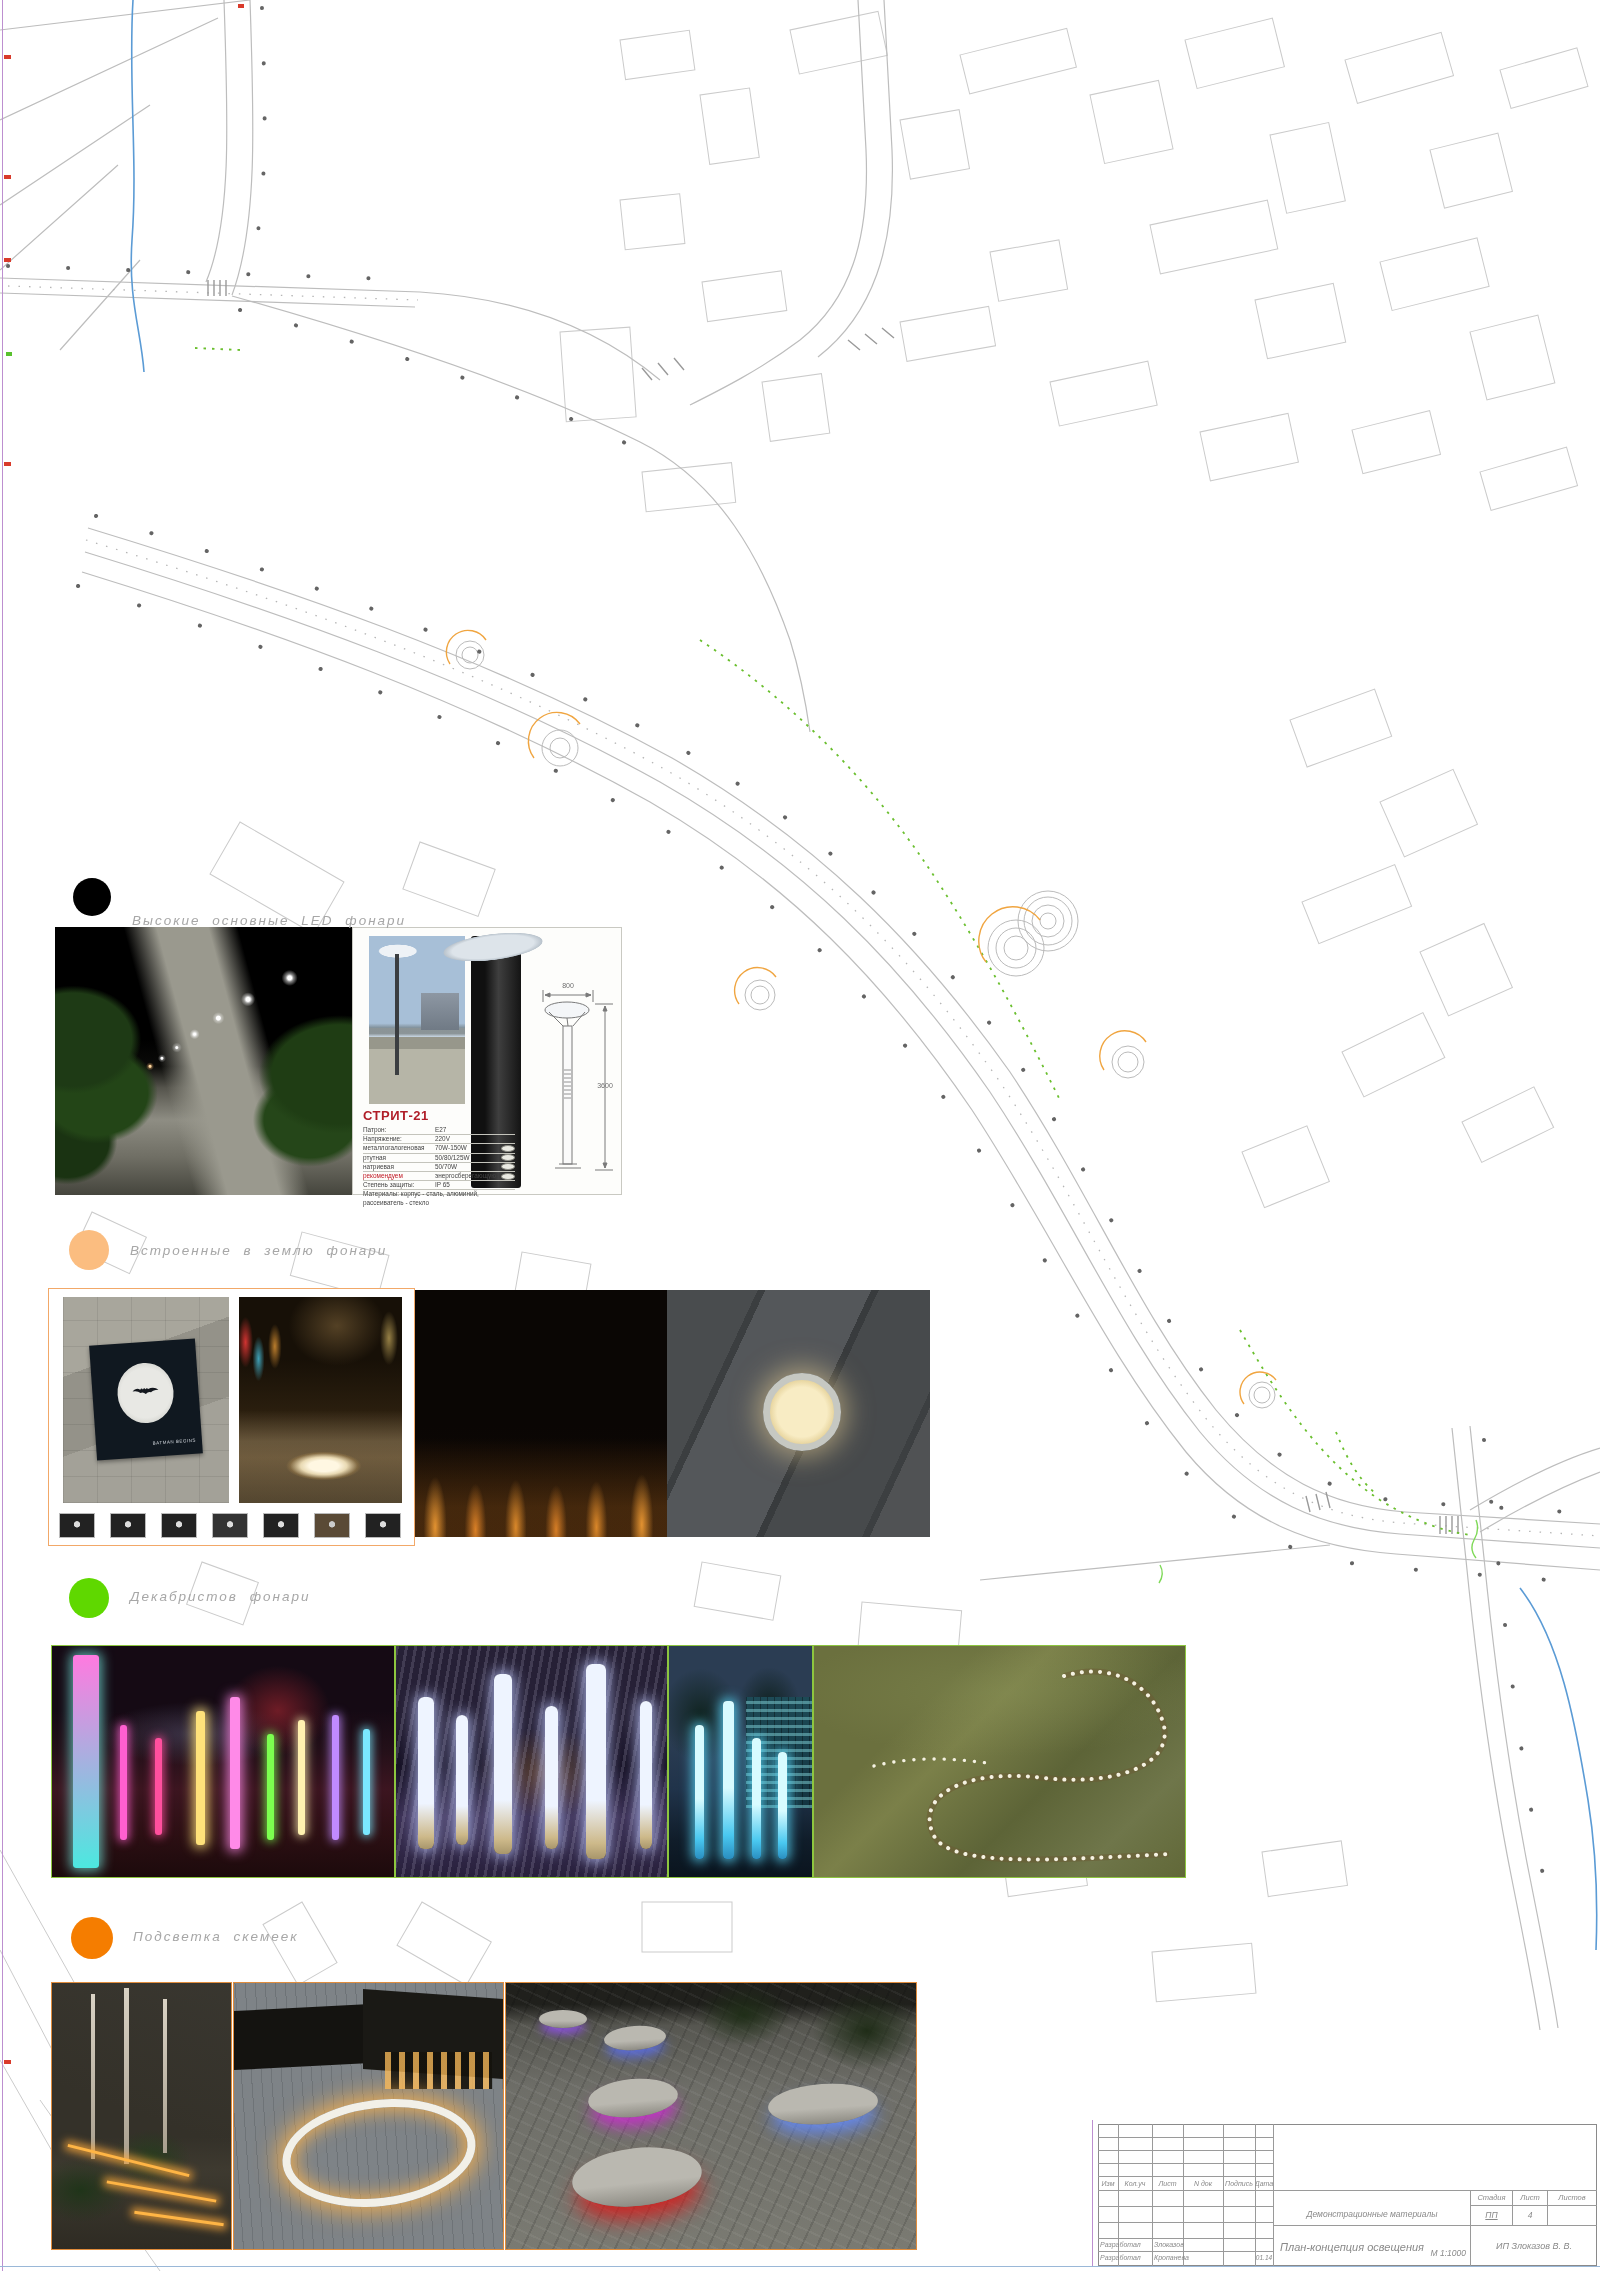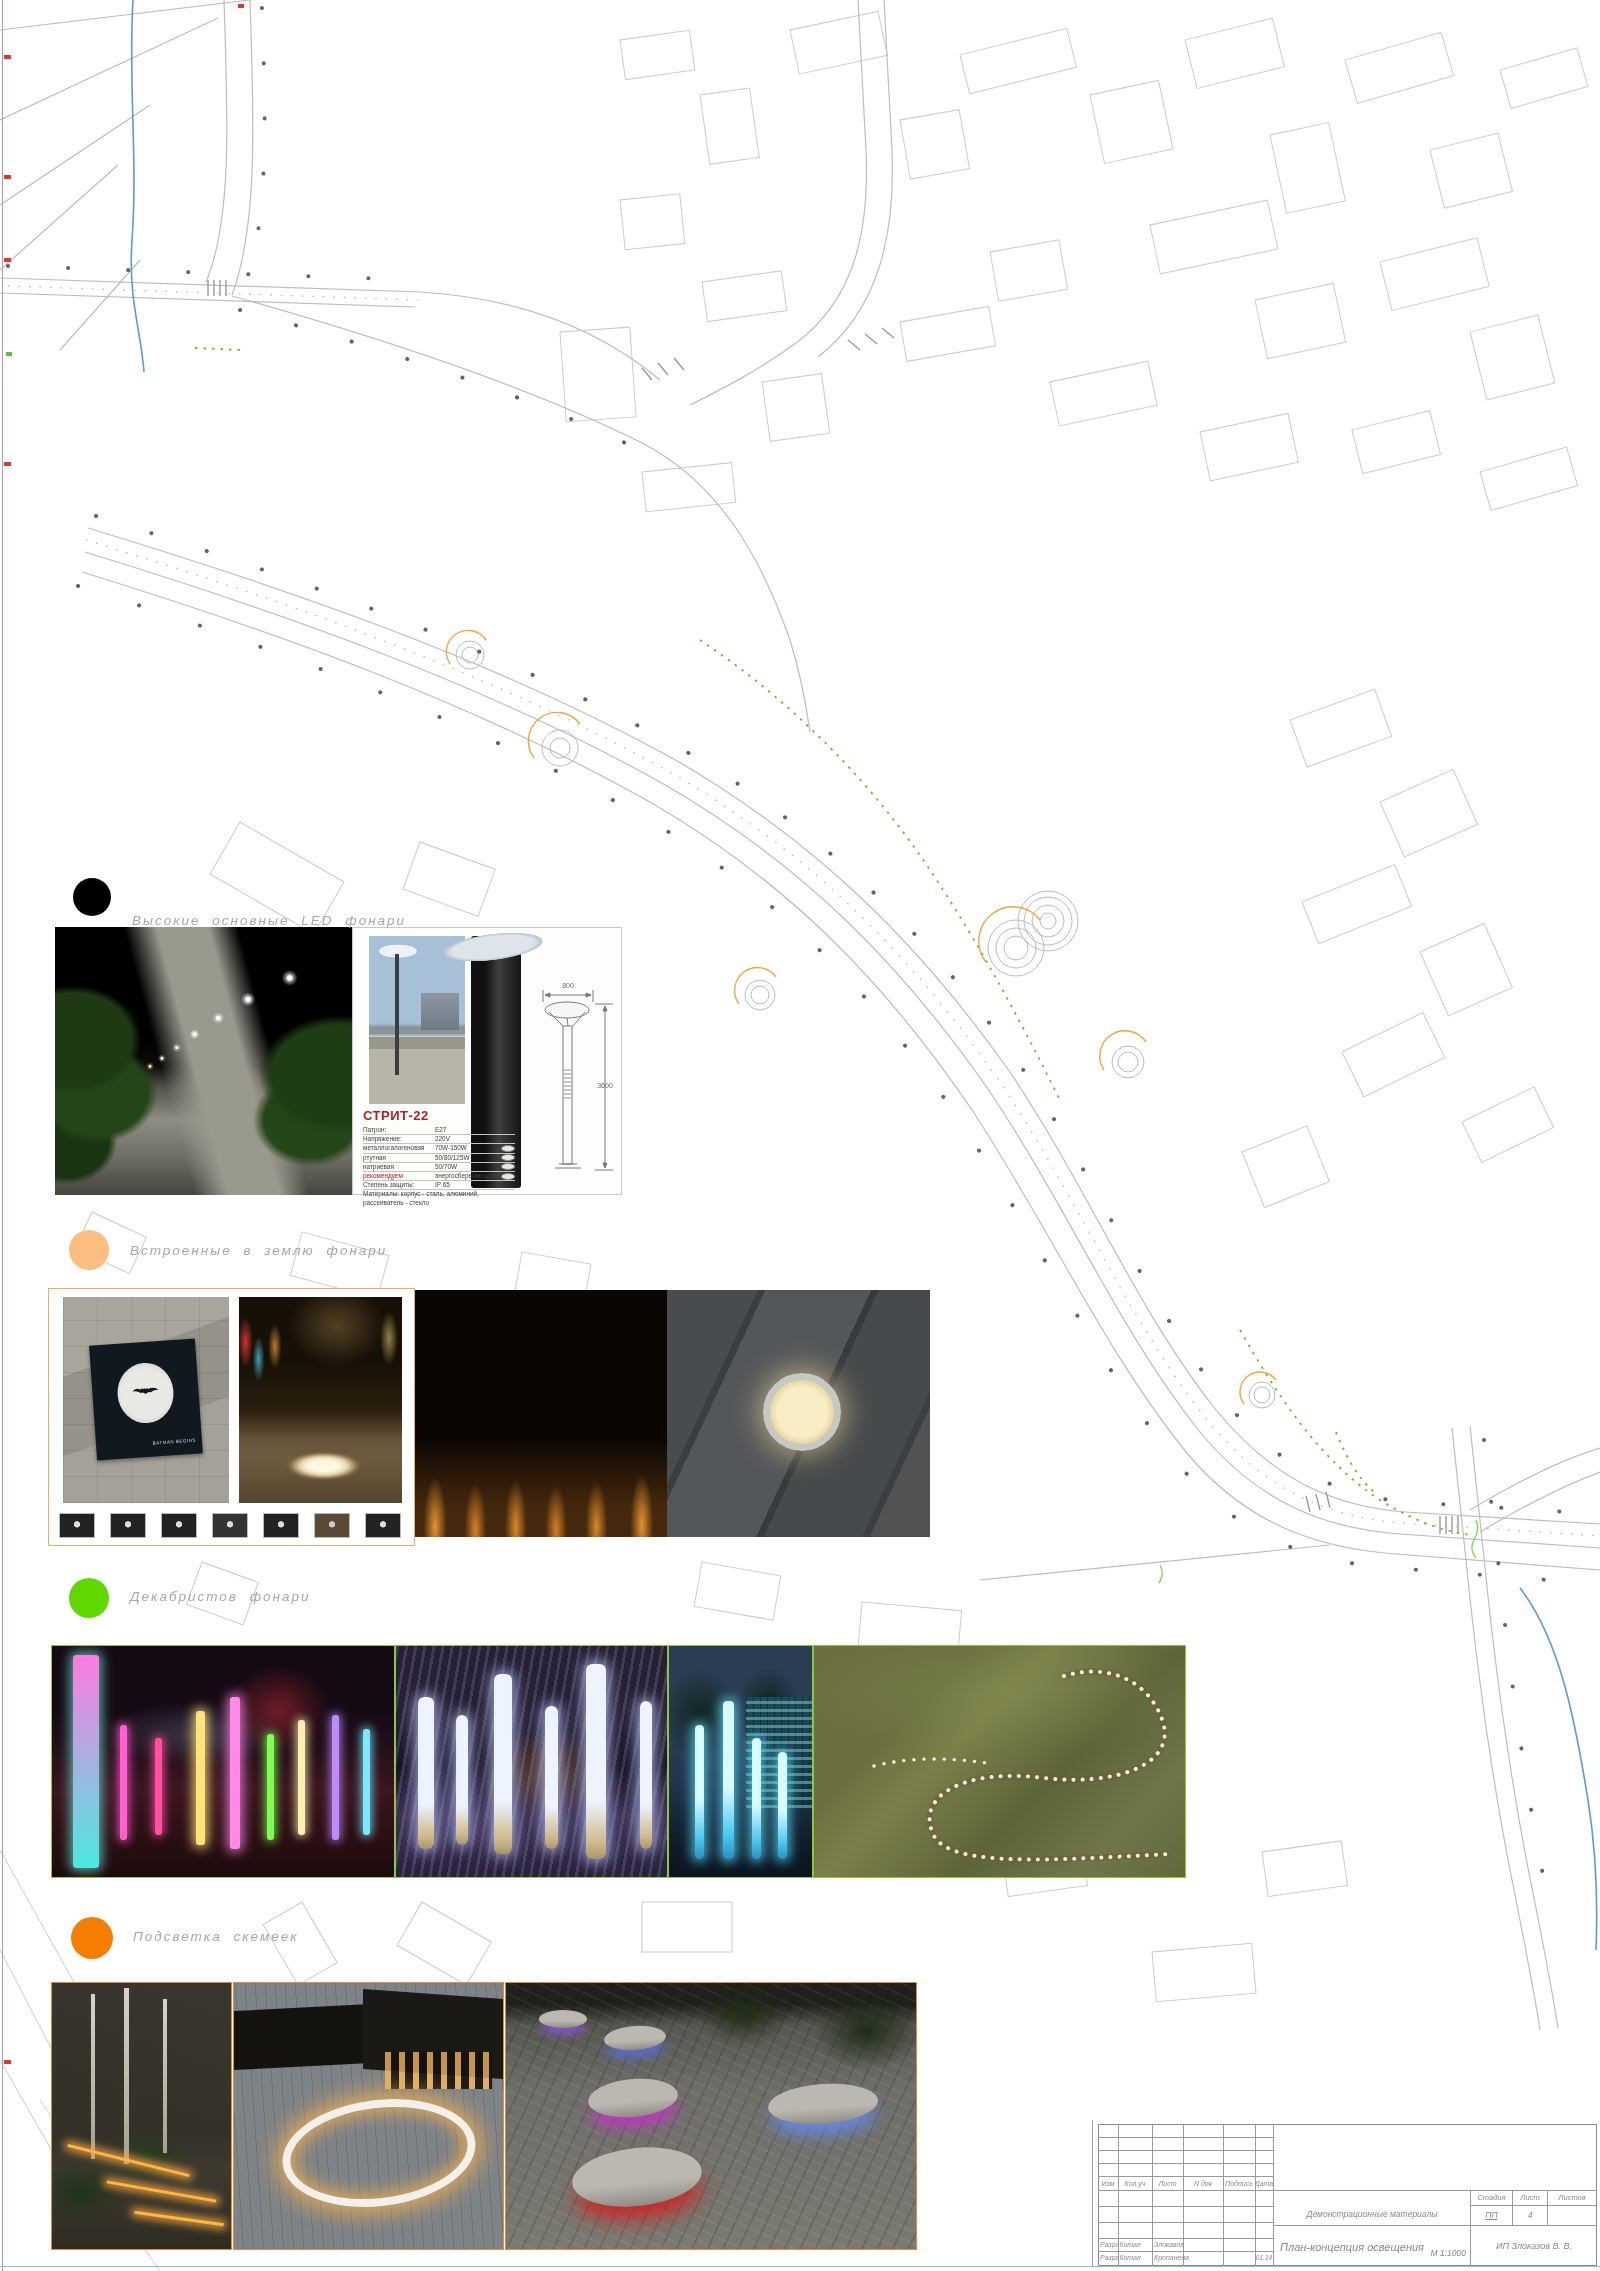--- a/index.html
+++ b/index.html
@@ -321,21 +321,21 @@
   <div class="legend-dot" style="left:71px;top:1917px;width:42px;height:42px;background:#f57d00;"></div>
   <div class="legend-label" style="left:133px;top:1929px;">Подсветка скемеек</div>
 
   <div id="s1-photo" class="photo"></div>
 
   <div id="spec-card" class="abs">
     <div id="spec-inner-photo" class="abs">
       <div class="pole"></div>
       <div class="bldg"></div>
     </div>
-    <div id="spec-title" class="abs">СТРИТ-22</div>
+    <div id="spec-title" class="abs">СТРИТ-21</div>
     <div id="spec-table" class="abs">
       <div class="r">
           <span class="lab">Патрон:</span>
           <span class="val">E27</span>
         </div>
       <div class="r">
           <span class="lab">Напряжение:</span>
           <span class="val">220V</span>
         </div>
       <div class="r">

